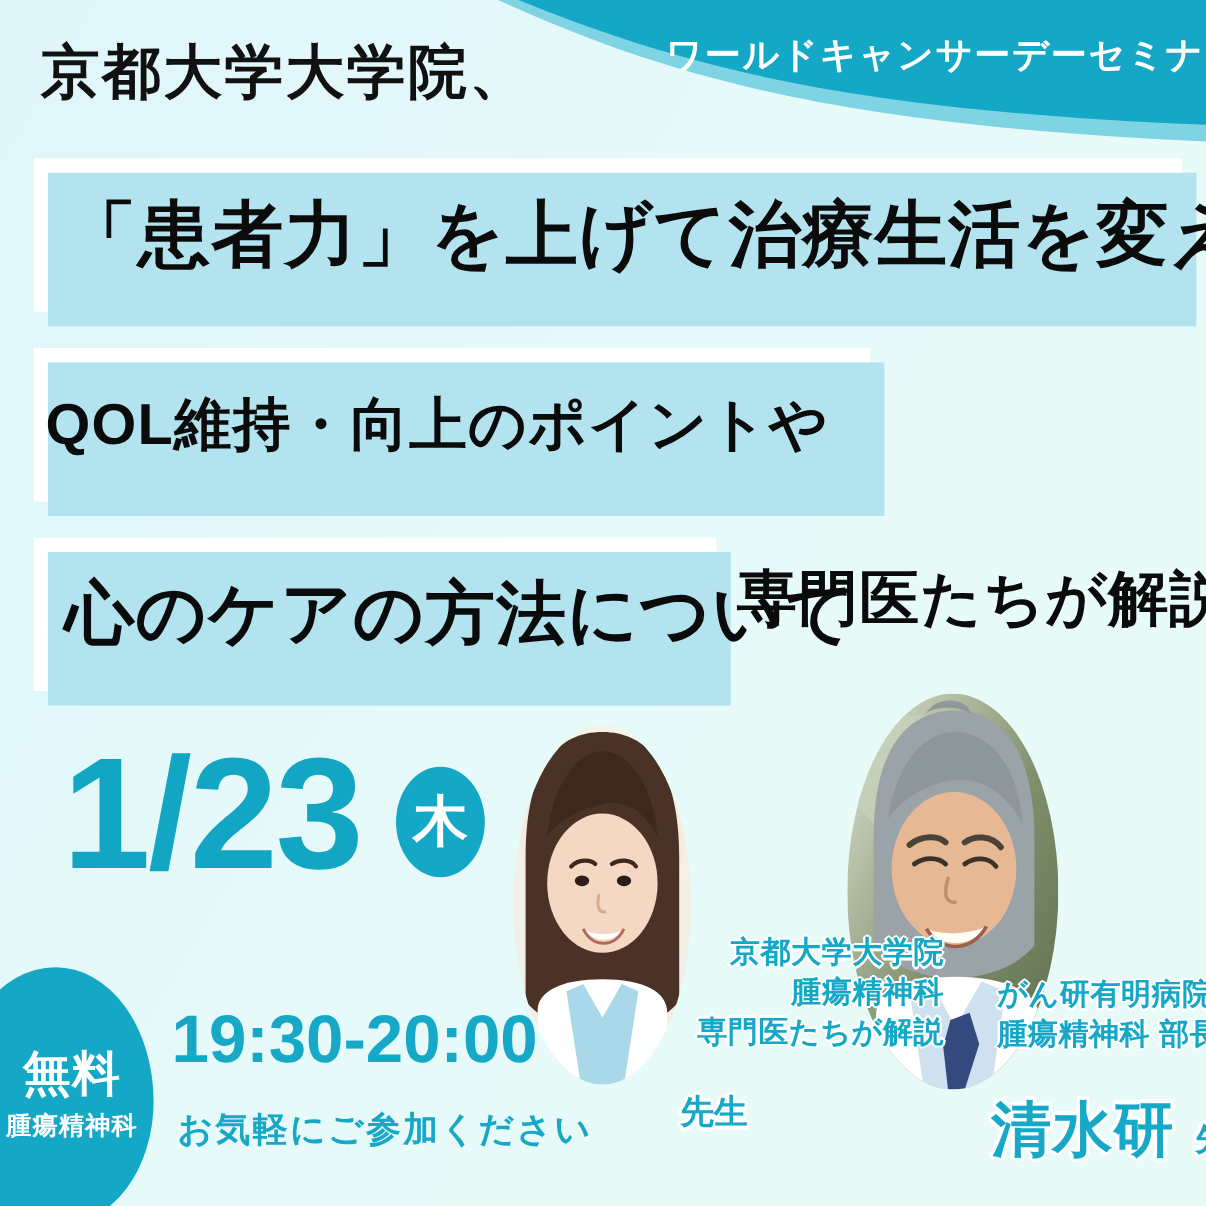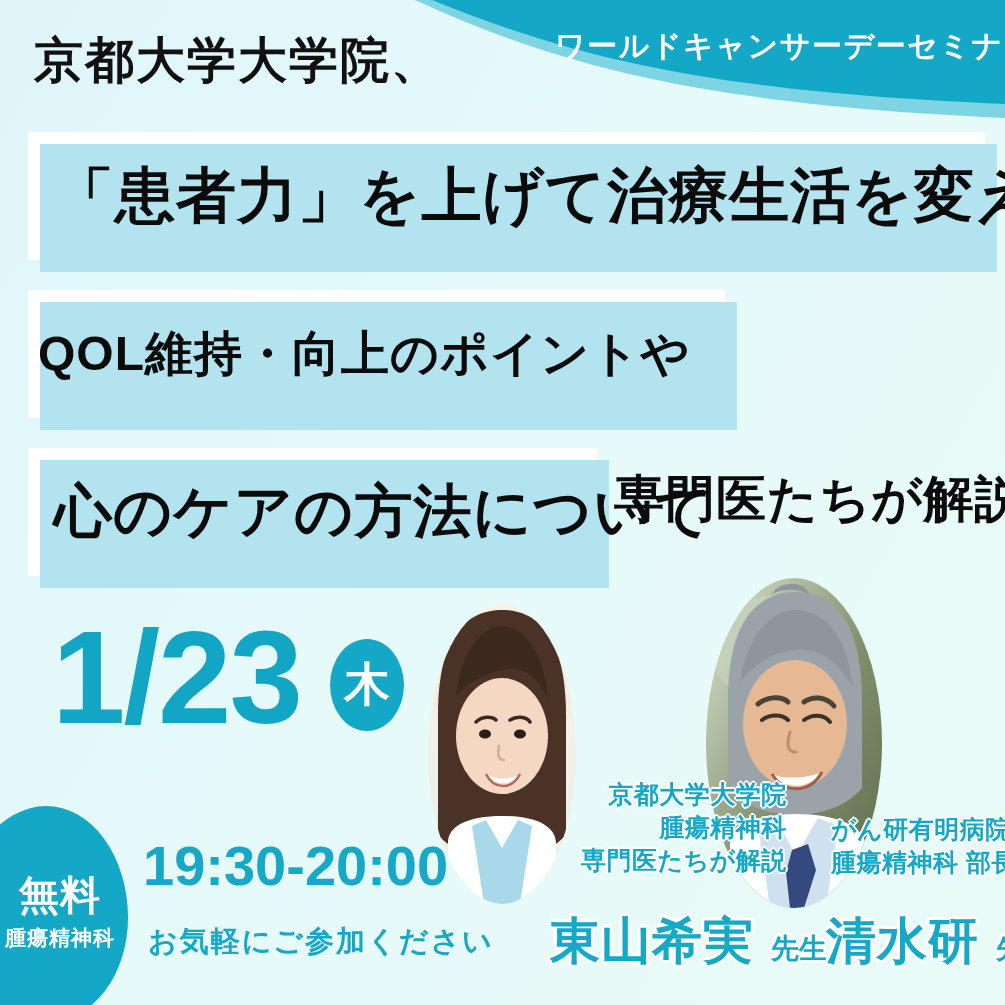--- a/index.html
+++ b/index.html
@@ -334,21 +334,20 @@
       <path d="M86,272 L102,266 L110,292 L98,330 L84,330 L80,294 Z" fill="#34497e"></path>
     </svg>
   </div>
 
   <div class="speaker-affil" id="affil-1">
       <div>京都大学大学院</div>
       <div>腫瘍精神科</div>
       <div>専門医たちが解説</div>
     </div>
   <div class="speaker-name" id="name-1">
-    <span class="nm">東山希実</span>
     <span class="hon">先生</span>
   </div>
 
   <div class="speaker-affil" id="affil-2">
       <div>がん研有明病院</div>
       <div>腫瘍精神科 部長</div>
     </div>
   <div class="speaker-name" id="name-2">
     <span class="nm">清水研</span>
     <span class="hon">先生</span>

